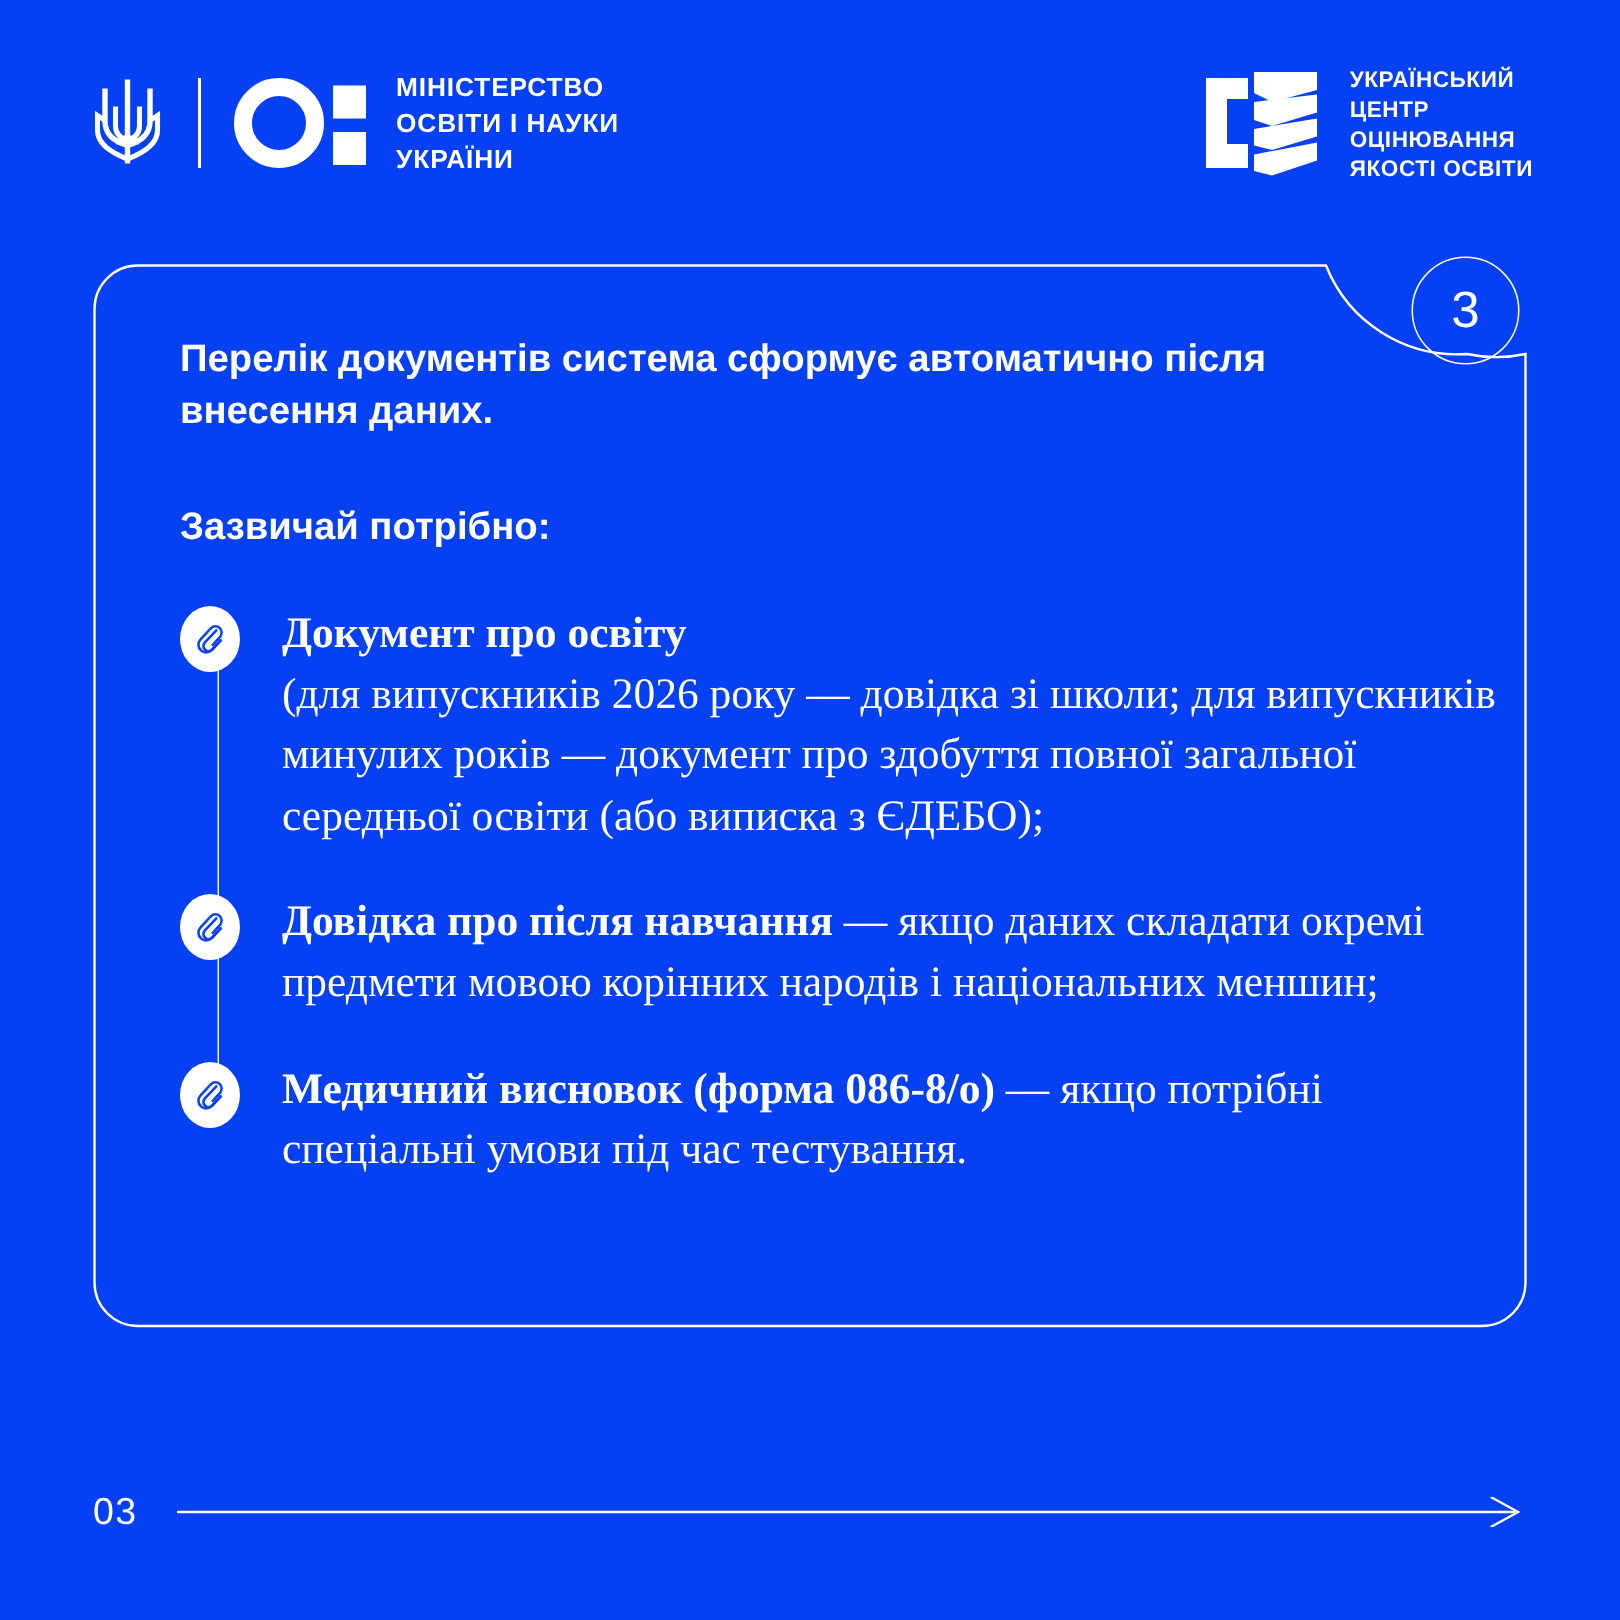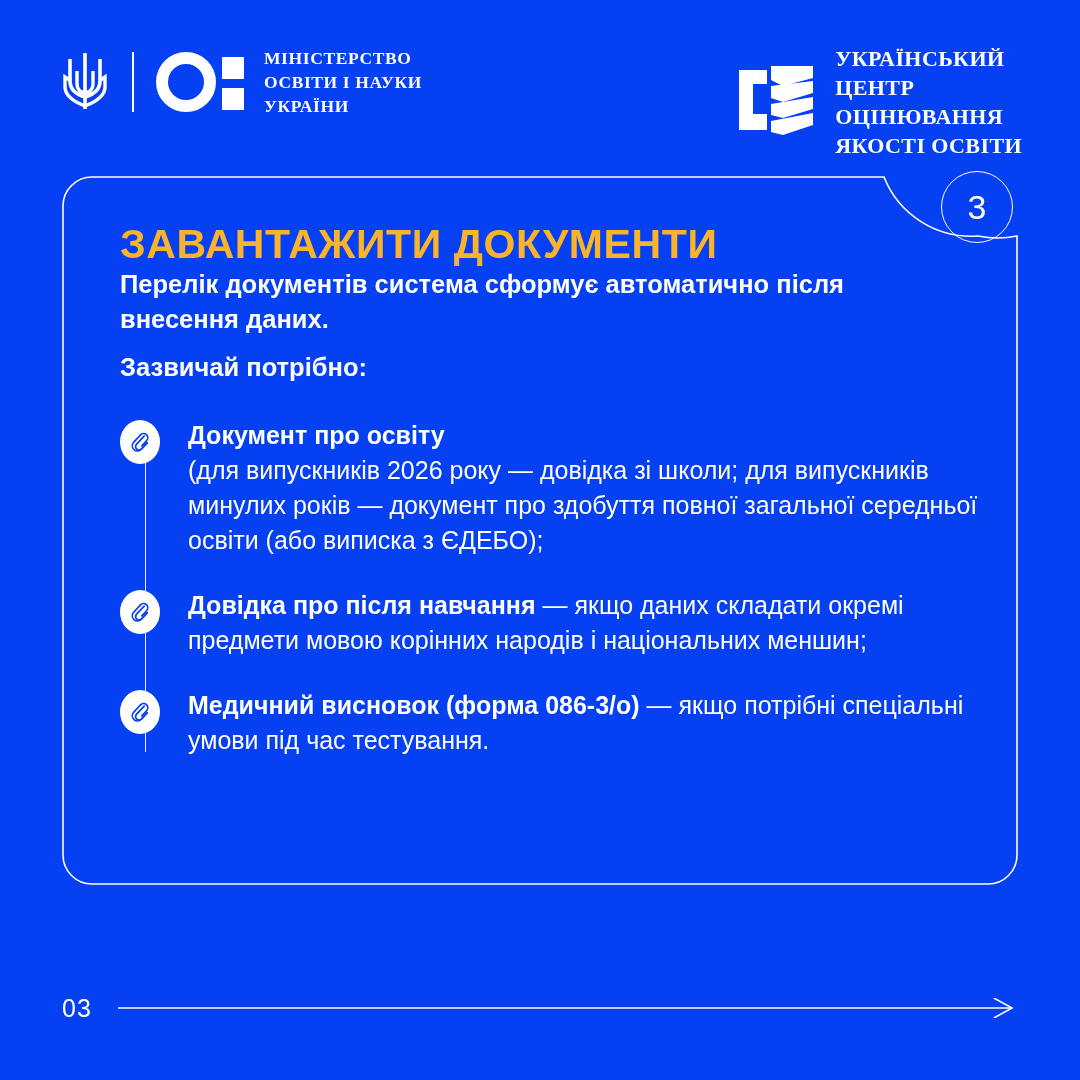--- a/index.html
+++ b/index.html
@@ -16,21 +16,20 @@
     color: #FFFFFF;
     position: relative;
   }
 
   
   .header {
     position: absolute;
     top: 0; left: 0;
     width: 1080px;
     height: 160px;
-    font-family: Liberation Serif, serif;
   }
 
   .mon-logo {
     position: absolute;
     left: 62px;
     top: 46px;
     display: flex;
     align-items: center;
     gap: 0;
   }
@@ -61,21 +60,21 @@
     right: 58px;
     top: 44px;
     display: flex;
     align-items: center;
   }
 
   .uceqa-mark { display: block; }
 
   .uceqa-text {
     margin-left: 20px;
-    font-size: 22px;
+    font-size: 15px;
     font-weight: bold;
     line-height: 1.32;
     letter-spacing: 0.4px;
     text-transform: uppercase;
     white-space: nowrap;
   }
 
   
   .card {
     position: absolute;
@@ -125,21 +124,21 @@
   }
 
   .lead {
     font-size: 25.5px;
     font-weight: bold;
     line-height: 1.37;
     max-width: 800px;
   }
 
   .usually {
-    margin-top: 14px;
+    margin-top: 43px;
     font-size: 25.5px;
     font-weight: bold;
     line-height: 1.3;
   }
 
   
   .doc-list {
     position: relative;
     margin-top: 34px;
     padding-left: 0;
@@ -175,23 +174,24 @@
     display: flex;
     align-items: center;
     justify-content: center;
     margin-top: 2px;
   }
 
   .clip-badge svg { display: block; }
 
   .doc-text {
     margin-left: 28px;
-    font-size: 25px;
+    font-size: 29px;
     line-height: 1.4;
     font-weight: normal;
+    font-family: Liberation Serif, serif;
   }
 
   .doc-text b { font-weight: bold; }
 
   
   .footer {
     position: absolute;
     left: 62px;
     bottom: 52px;
     width: 956px;
@@ -273,21 +273,20 @@
 
   <svg class="card-outline" width="956" height="709" viewBox="0 0 956 709" fill="none">
     <path d="M30 1 H822 A94 94 0 0 0 916 60 A94 94 0 0 0 955 60 L955 679
              A29 29 0 0 1 926 708 H30 A29 29 0 0 1 1 679 V30 A29 29 0 0 1 30 1 Z" stroke="#FFFFFF" stroke-width="1.6" fill="none"></path>
   </svg>
 
   <div class="step-badge">3</div>
 
   <div class="card-inner">
 
-    <h1 class="card-title">ЗАВАНТАЖИТИ ДОКУМЕНТИ</h1>
 
     <p class="lead">Перелік документів система сформує автоматично після внесення даних.</p>
 
     <p class="usually">Зазвичай потрібно:</p>
 
     <ul class="doc-list">
       <div class="timeline"></div>
 
       <li class="doc-item">
         <span class="clip-badge">
@@ -318,21 +317,21 @@
 
       <li class="doc-item">
         <span class="clip-badge">
           <svg width="20" height="22" viewBox="0 0 20 22" fill="none">
             <path d="M14.2 5.2 L6.6 13.2 C5.2 14.7 5.3 16.9 6.8 18.2 C8.3 19.5 10.5 19.3 11.8 17.8 L17.2 11.9" stroke="#0540F2" stroke-width="1.7" stroke-linecap="round" fill="none"></path>
             <path d="M10.4 4.0 L3.6 11.4 C1.7 13.5 1.9 16.7 4.0 18.6 C6.1 20.5 9.3 20.3 11.2 18.2 L17.0 11.9" stroke="#0540F2" stroke-width="1.7" stroke-linecap="round" fill="none"></path>
             <path d="M10.4 4.0 C12.0 2.2 14.7 2.1 16.4 3.6 C18.1 5.2 18.2 7.9 16.6 9.7 L11.8 14.9" stroke="#0540F2" stroke-width="1.7" stroke-linecap="round" fill="none"></path>
           </svg>
         </span>
         <div class="doc-text">
-          <b>Медичний висновок (форма 086-3/о)</b><span> — якщо потрібні спеціальні умови під час тестування.</span>
+          <b>Медичний висновок (форма 086-8/о)</b><span> — якщо потрібні спеціальні умови під час тестування.</span>
         </div>
       </li>
     </ul>
   </div>
 </div>
 
 <div class="footer">
   <span class="page-num">03</span>
   <span class="footer-arrow">
     <svg width="100%" height="20" viewBox="0 0 886 20" preserveAspectRatio="none" fill="none">

